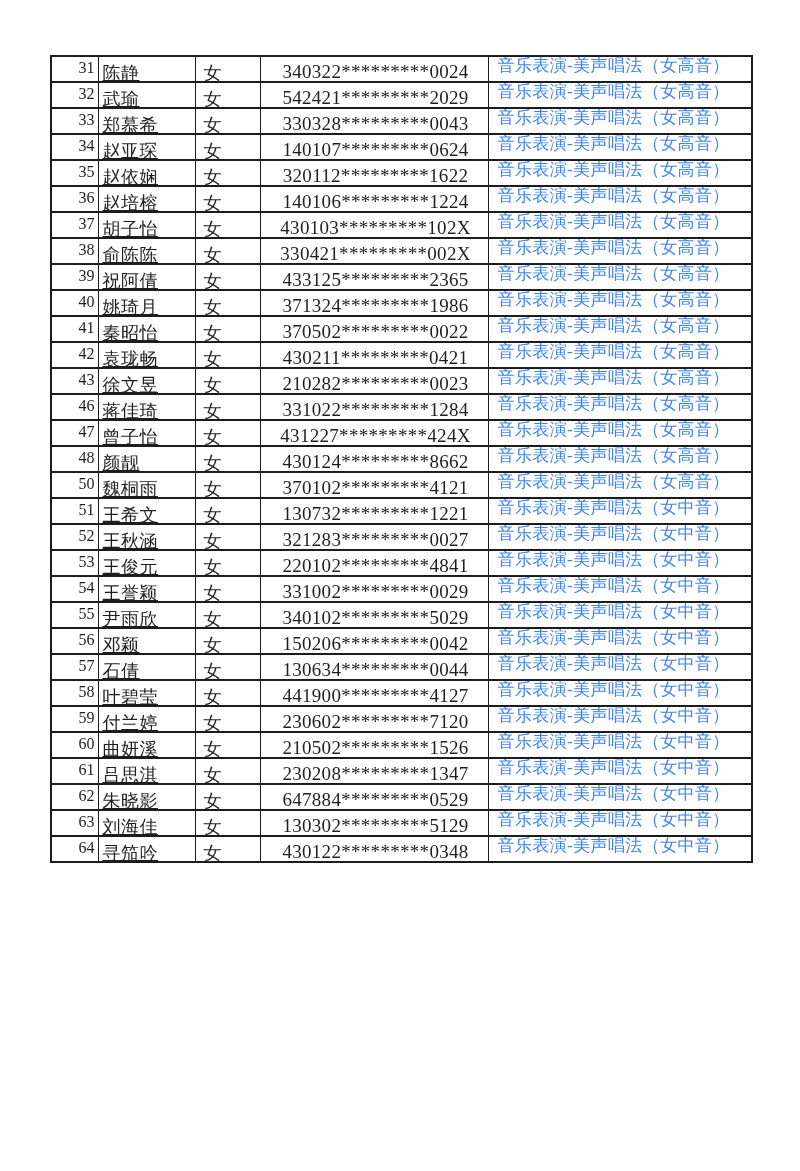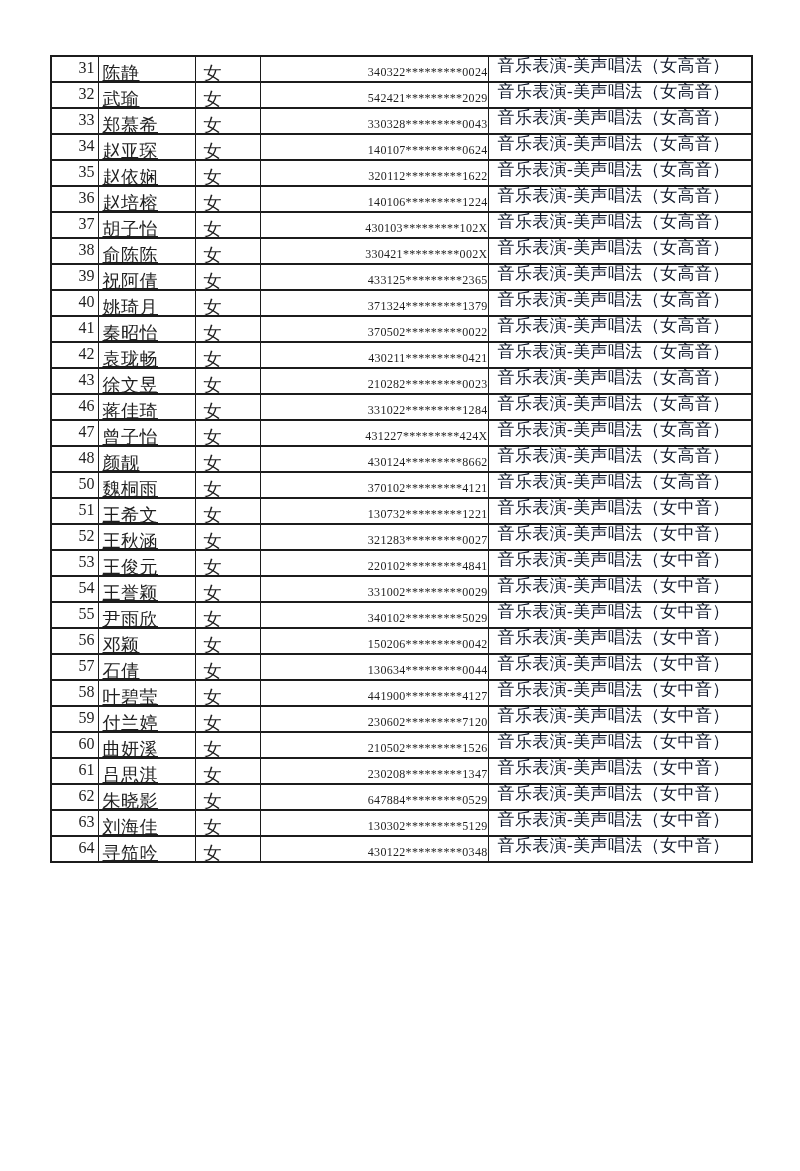--- a/index.html
+++ b/index.html
@@ -48,28 +48,28 @@
     text-align: left;
     font-size: 18px;
   }
   .c-name span { padding-left: 4px; transform: translateY(4px); letter-spacing: 0.5px; text-decoration: underline; }
   .c-gender {
     text-align: left;
     font-size: 18px;
   }
   .c-gender span { padding-left: 8px; transform: translateY(4px); }
   .c-id {
-    text-align: right;
-    font-size: 12px;
+    text-align: center;
+    font-size: 19px;
   }
   .c-id span { padding-left: 3px; transform: translateY(3px); letter-spacing: 0.3px; }
   .c-major {
     text-align: left;
     font-size: 17px;
-    color: #0f172a;
+    color: #3b82f6;
   }
   .c-major span { padding-left: 9px; transform: translateY(-4px); letter-spacing: 0.4px; }
 </style>
 </head>
 <body>
 
 <div class="page">
   <table class="roster">
     <colgroup>
       <col style="width:47px">
@@ -139,21 +139,21 @@
           <td class="c-no"><span>39</span></td>
           <td class="c-name"><span>祝阿倩</span></td>
           <td class="c-gender"><span>女</span></td>
           <td class="c-id"><span>433125*********2365</span></td>
           <td class="c-major"><span>音乐表演-美声唱法（女高音）</span></td>
         </tr>
         <tr>
           <td class="c-no"><span>40</span></td>
           <td class="c-name"><span>姚琦月</span></td>
           <td class="c-gender"><span>女</span></td>
-          <td class="c-id"><span>371324*********1379</span></td>
+          <td class="c-id"><span>371324*********1986</span></td>
           <td class="c-major"><span>音乐表演-美声唱法（女高音）</span></td>
         </tr>
         <tr>
           <td class="c-no"><span>41</span></td>
           <td class="c-name"><span>秦昭怡</span></td>
           <td class="c-gender"><span>女</span></td>
           <td class="c-id"><span>370502*********0022</span></td>
           <td class="c-major"><span>音乐表演-美声唱法（女高音）</span></td>
         </tr>
         <tr>

